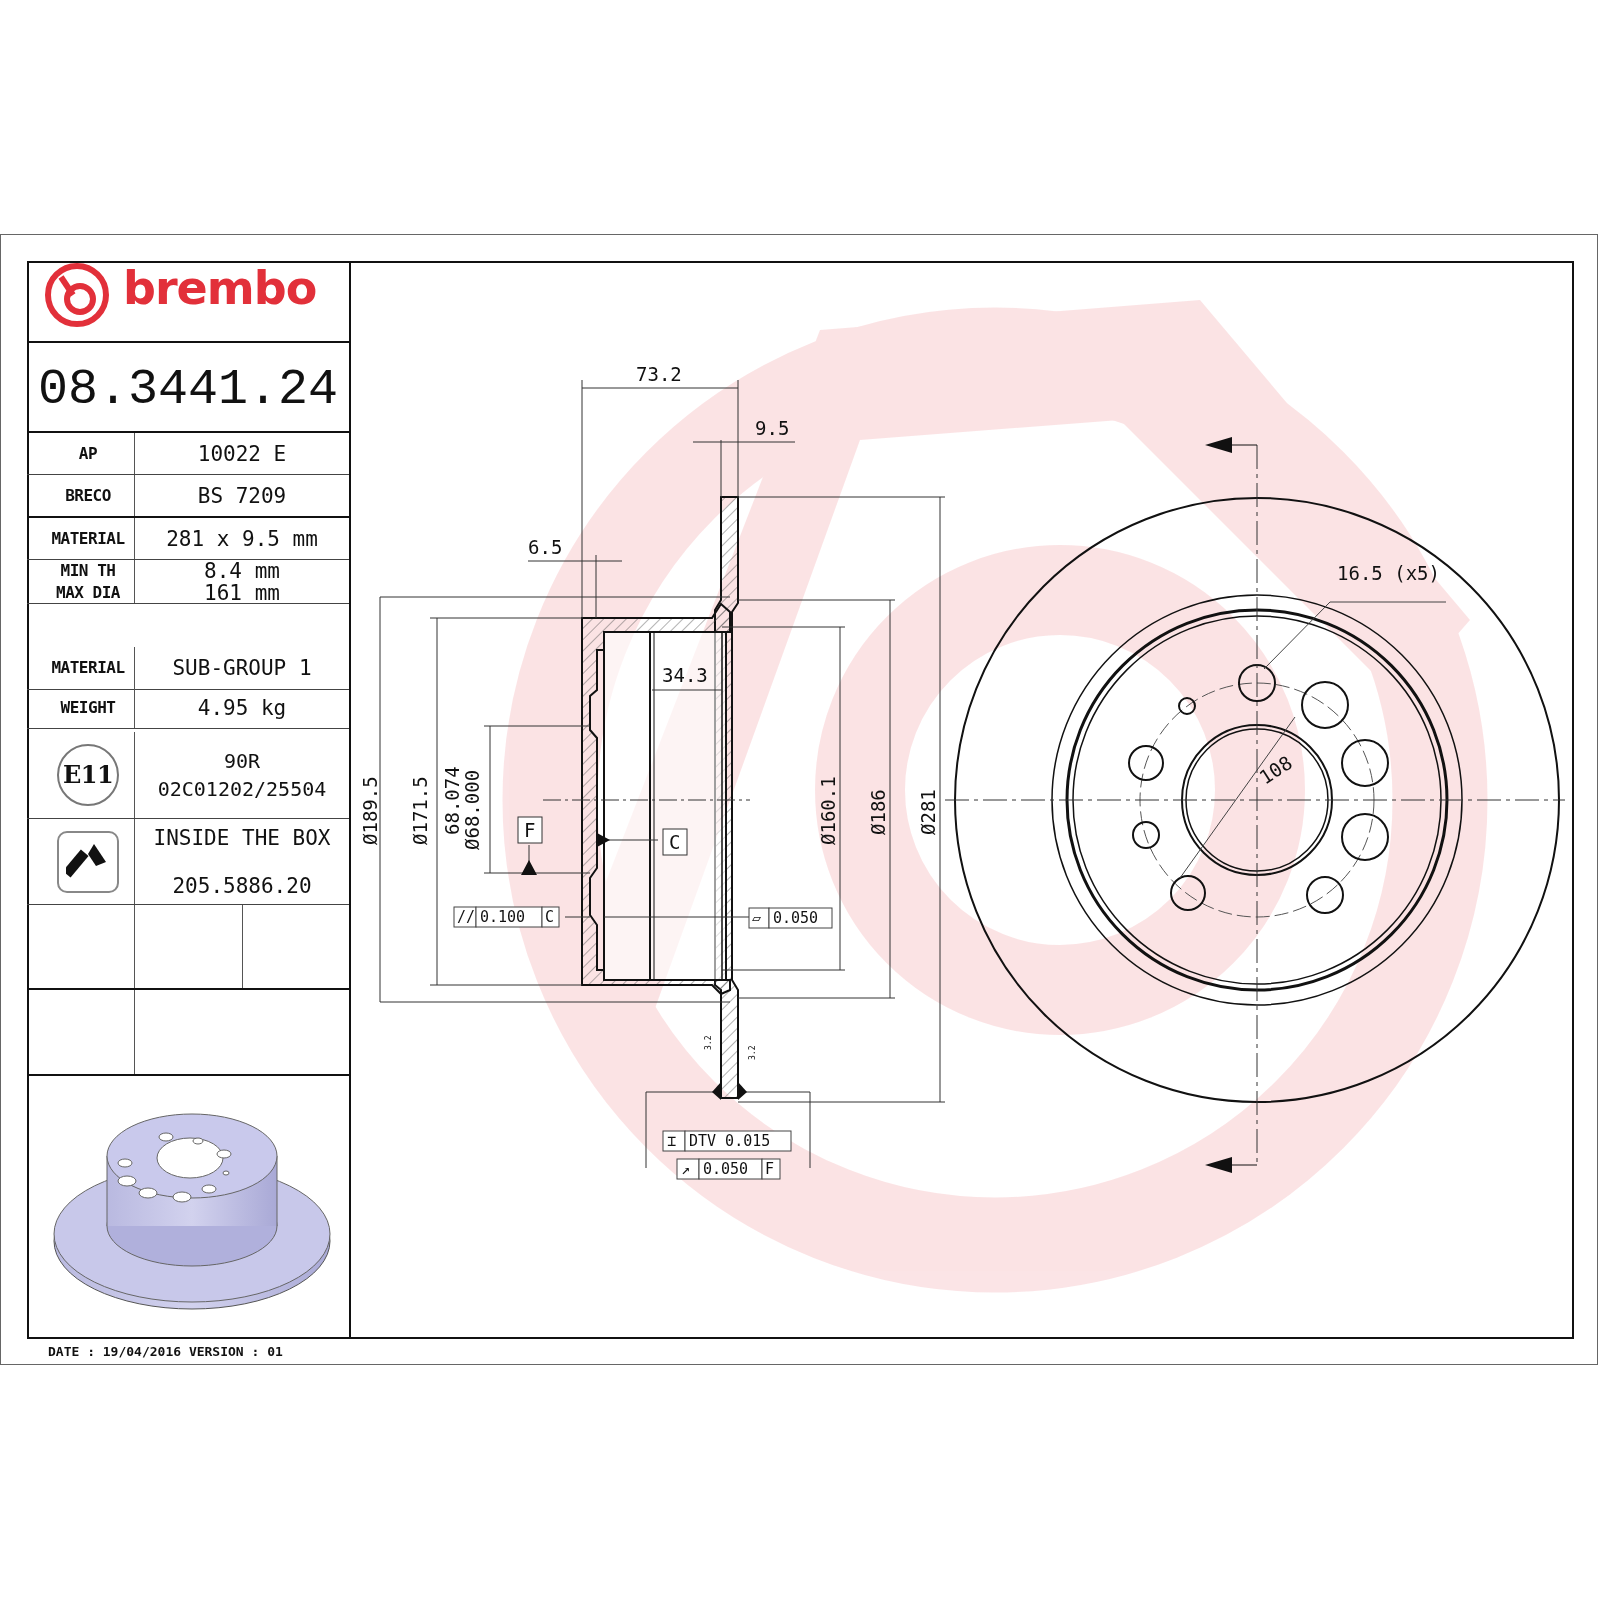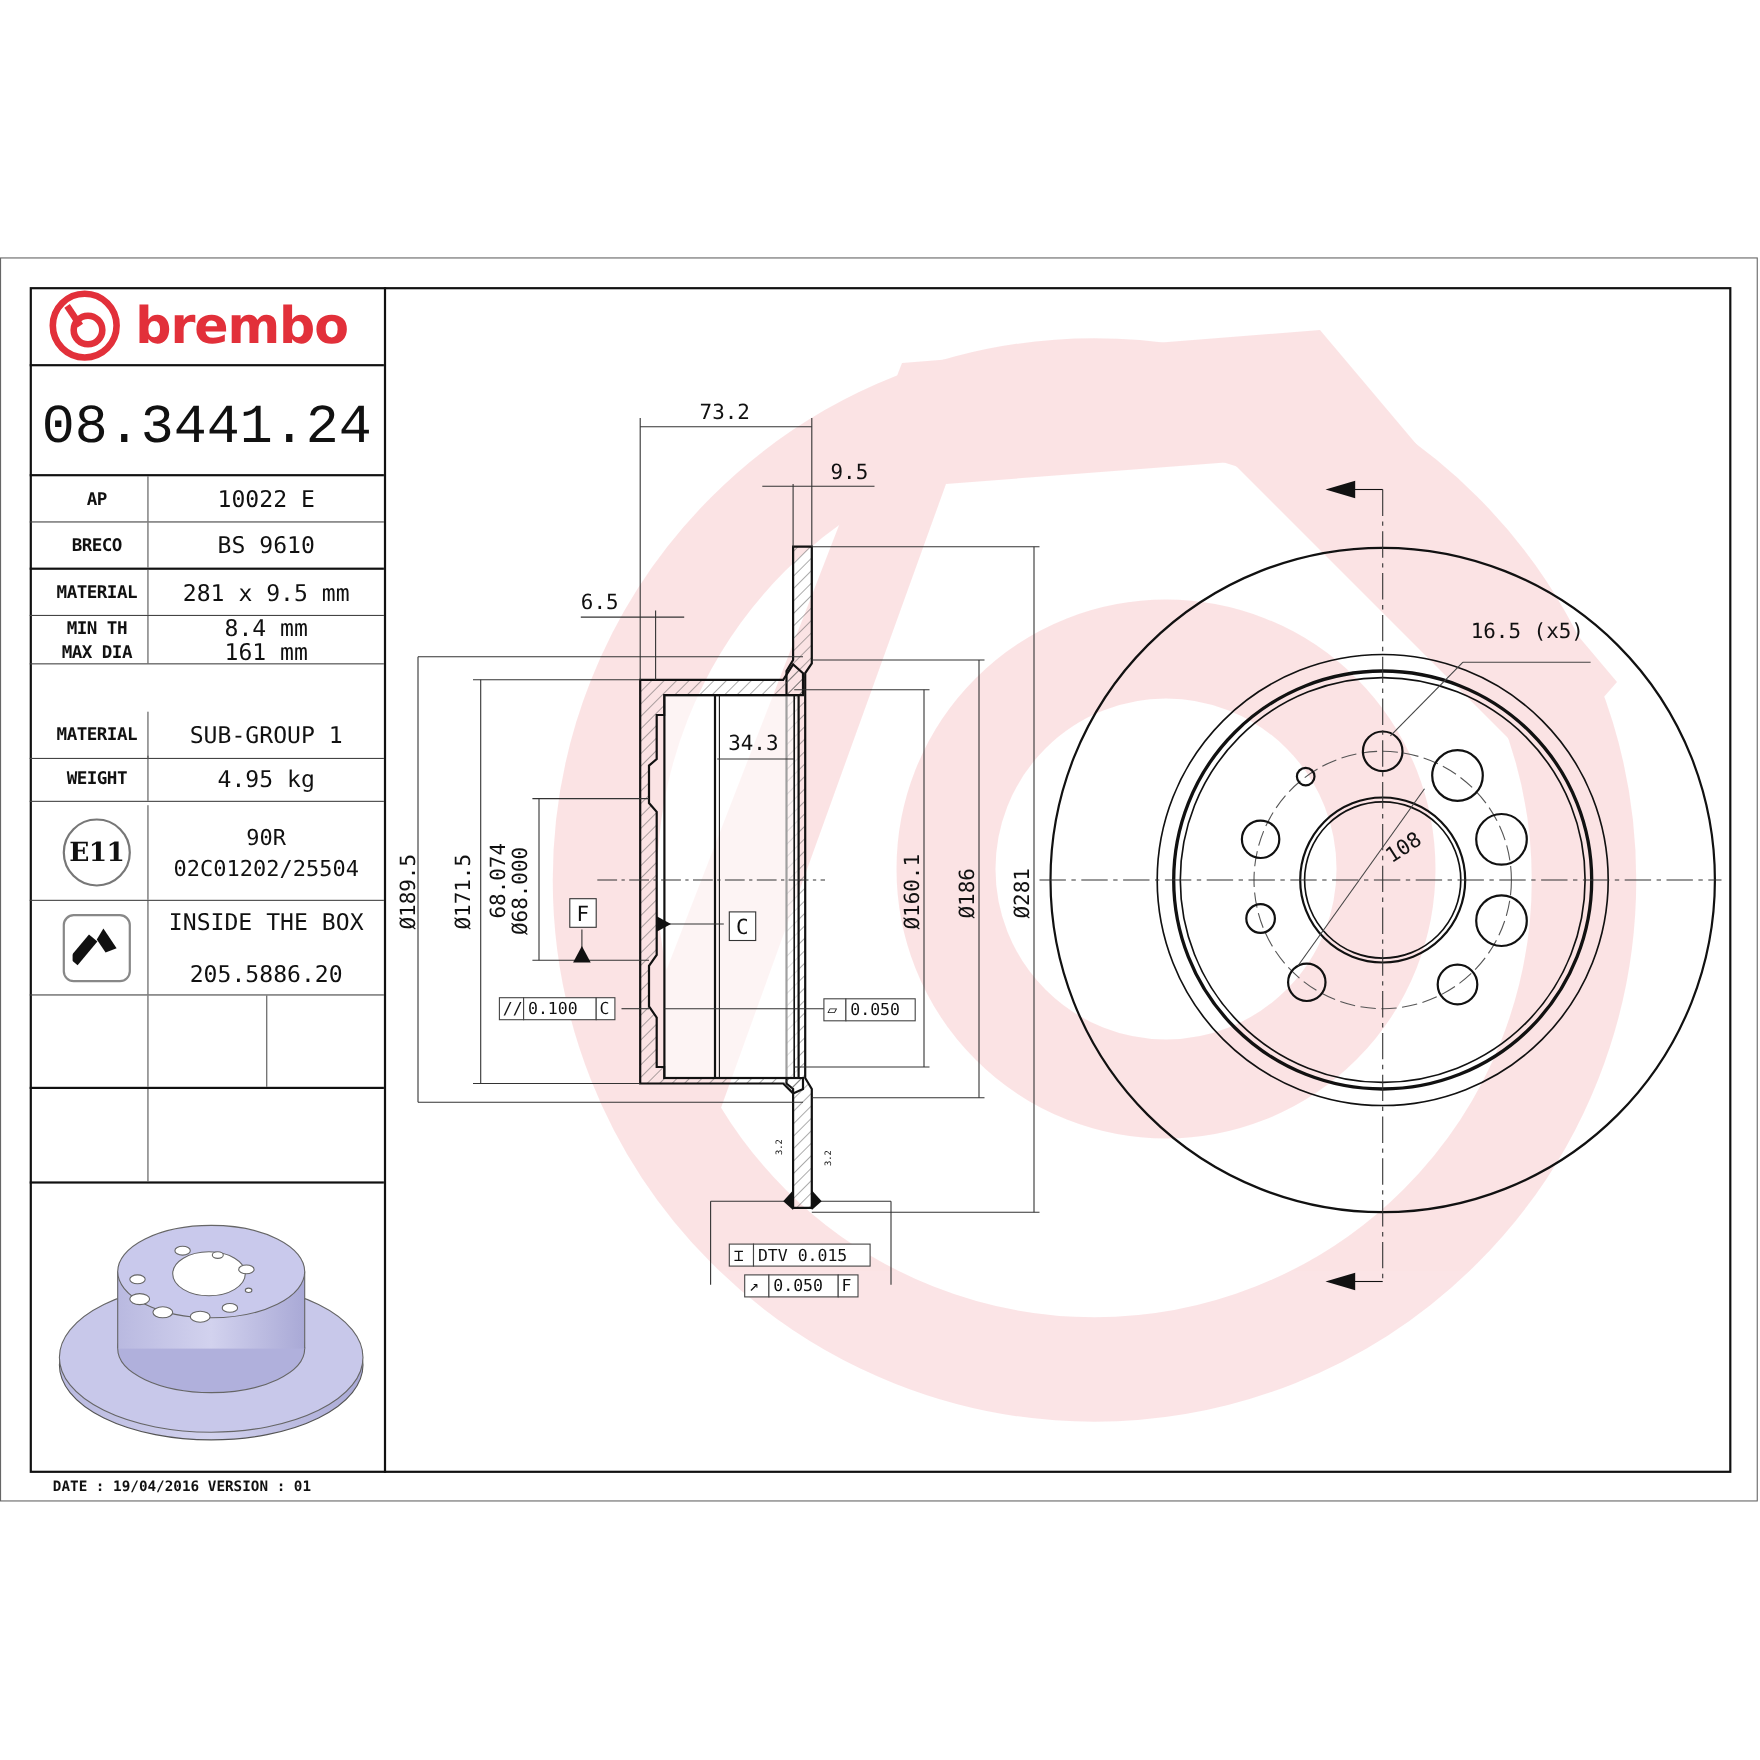--- a/index.html
+++ b/index.html
@@ -4,21 +4,21 @@
 <style>
   html,body{margin:0;padding:0;background:#fff;}
   body{width:1600px;height:1600px;position:relative;overflow:hidden;font-family:"DejaVu Sans Mono","Liberation Mono",monospace;color:#111;}
   .sheet{position:absolute;left:0;top:234px;width:1598px;height:1131px;border:1.5px solid #666;box-sizing:border-box;}
   .frame{position:absolute;left:27px;top:261px;width:1547px;height:1078px;border:2.5px solid #111;box-sizing:border-box;}
   .side{position:absolute;left:27px;top:261px;width:324px;height:1078px;border-right:2.5px solid #111;box-sizing:border-box;}
   .row{position:absolute;left:0;width:100%;border-bottom:1.5px solid #444;box-sizing:border-box;}
   .row.thick{border-bottom:2.5px solid #111;}
   .lbl{position:absolute;left:0;top:0;width:108px;height:100%;border-right:1.5px solid #555;box-sizing:border-box;display:flex;align-items:center;justify-content:center;flex-direction:column;font-family:"DejaVu Sans Mono",monospace;font-size:16px;font-weight:bold;line-height:22px;letter-spacing:-0.5px;padding-left:15px;}
   .val{position:absolute;left:108px;top:0;right:0;height:100%;display:flex;align-items:center;justify-content:center;flex-direction:column;font-family:"DejaVu Sans Mono",monospace;font-size:21px;line-height:22px;}
-  .logo{height:72px;display:flex;align-items:center;padding-left:16px;}
+  .logo{height:82px;display:flex;align-items:flex-start;padding-left:16px;}
   .brand{font-family:"DejaVu Sans",sans-serif;font-weight:bold;color:#e2303a;font-size:46px;letter-spacing:-1px;margin-left:12px;}
   .partno{height:86px;display:flex;align-items:center;justify-content:center;font-family:"Liberation Mono",monospace;font-size:50px;letter-spacing:0px;}
   .footer{position:absolute;left:48px;top:1344px;font-family:"DejaVu Sans Mono",monospace;font-size:13px;font-weight:bold;}
   .drawing{position:absolute;left:0;top:0;width:1600px;height:1600px;}
   .dimtxt{font-family:"DejaVu Sans Mono",monospace;font-size:19px;fill:#111;}
   .e11{width:58px;height:58px;border:2px solid #777;border-radius:50%;display:flex;align-items:center;justify-content:center;font-family:"DejaVu Serif",serif;font-weight:bold;font-size:24px;}
   .screw{width:58px;height:58px;border:2px solid #888;border-radius:10px;display:flex;align-items:center;justify-content:center;}
 </style>
 </head>
 <body>
@@ -198,21 +198,21 @@
     <span class="brand">brembo</span>
   </div>
   <div class="row thick partno" style="top:86px;text-align:center;">08.3441.24</div>
 
   <div class="row" style="top:172px;height:42px;">
     <div class="lbl">AP</div>
     <div class="val">10022 E</div>
   </div>
   <div class="row thick" style="top:214px;height:43px;">
     <div class="lbl">BRECO</div>
-    <div class="val">BS 9610</div>
+    <div class="val">BS 7209</div>
   </div>
   <div class="row" style="top:257px;height:42px;">
     <div class="lbl">MATERIAL</div>
     <div class="val">281 x 9.5 mm</div>
   </div>
   <div class="row" style="top:299px;height:44px;">
     <div class="lbl">
       <span>MIN TH</span>
       <span>MAX DIA</span>
     </div>

